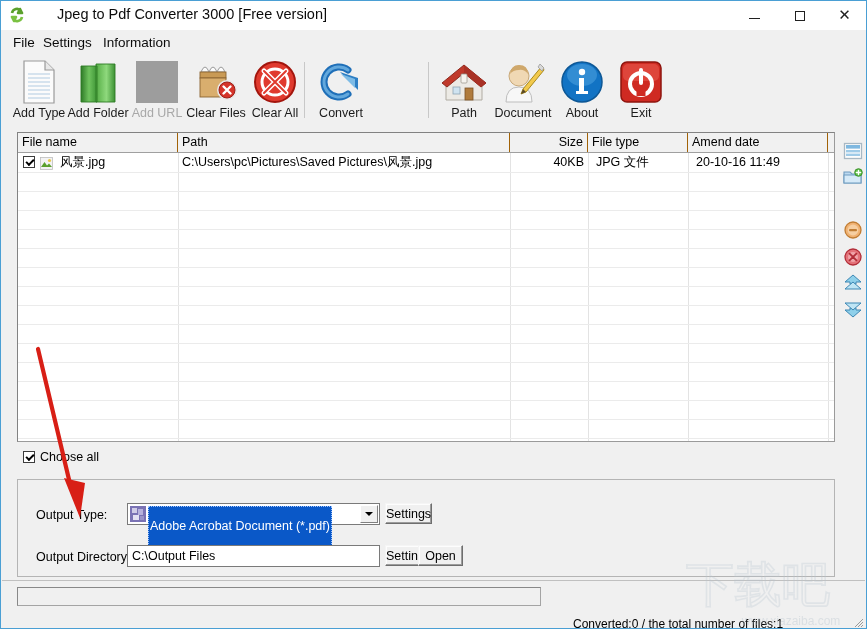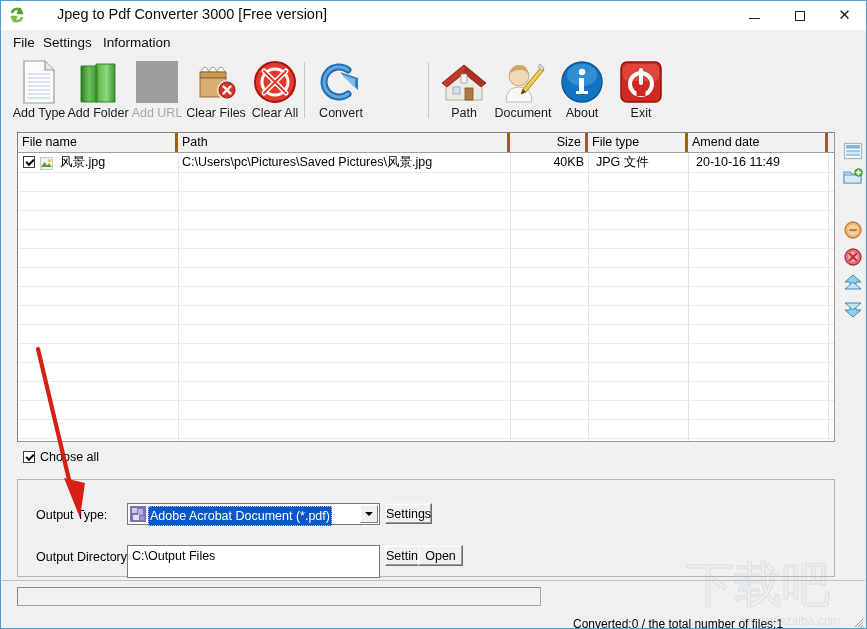--- a/index.html
+++ b/index.html
@@ -83,21 +83,21 @@
   .lhead{
     position:absolute;left:0;top:0;height:20px;width:100%;
     background:#f1f1f1;
     border-bottom:1px solid #a0a0a0;
     box-sizing:border-box;
   }
   .lhead-cell{
     position:absolute;top:0;height:19px;line-height:19px;
     font-size:12.5px;color:#000;
     background:#f1f1f1;
-    border-right:3px solid #a16207;
+    border-right:1px solid #a16207;
     box-sizing:border-box;
     padding:0 4px;
     overflow:hidden;white-space:nowrap;
   }
   .lhead-cell.r{text-align:right;}
   .rowgrid{
     position:absolute;left:0;top:20px;width:100%;height:289px;
   }
   .gridline-v{
     position:absolute;top:0;width:1px;height:289px;background:#e3e3e3;
@@ -159,37 +159,37 @@
     background:#fff;
     border:1px solid #7a7a7a;
     box-sizing:border-box;
   }
   .combo-icon{
     position:absolute;left:2px;top:2px;width:16px;height:16px;
   }
   .combo-sel{
     position:absolute;left:20px;top:2px;height:16px;line-height:16px;
     background:#0a58c8;color:#ffffff;font-size:12.5px;
-    padding:2px 2px;white-space:nowrap;
+    padding:12px 2px;white-space:nowrap;
     outline:1px dotted #9fc3ff;outline-offset:-1px;
   }
   .combo-arrow{
     position:absolute;right:1px;top:1px;width:18px;height:18px;
     background:#f0f0f0;
     border:1px solid #fff;
     border-right-color:#808080;border-bottom-color:#808080;
     box-sizing:border-box;
     display:flex;align-items:center;justify-content:center;
   }
   .arrow-dn{
     width:0;height:0;border-left:4px solid transparent;border-right:4px solid transparent;
     border-top:4px solid #000;
   }
   .textbox{
-    position:absolute;left:126px;top:544px;width:253px;height:33px;
+    position:absolute;left:126px;top:544px;width:253px;height:22px;
     background:#fff;border:1px solid #7a7a7a;box-sizing:border-box;
   }
   .textbox span{
     position:absolute;left:4px;top:3px;font-size:12.5px;color:#000;white-space:nowrap;
   }
   .btn{
     position:absolute;height:21px;
     background:#f0f0f0;
     border:1px solid #f5f5f5;
     border-right-color:#6e6e6e;border-bottom-color:#6e6e6e;

